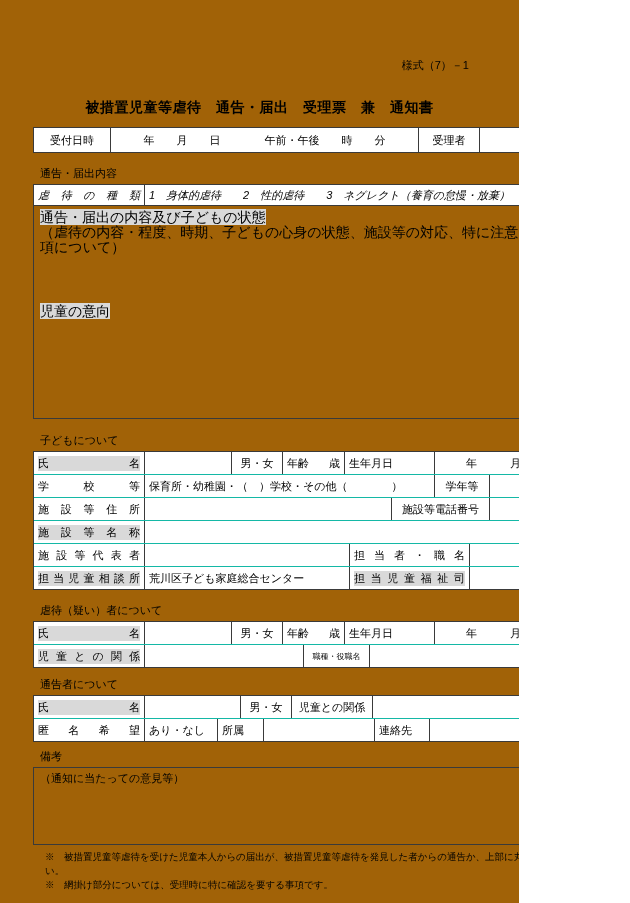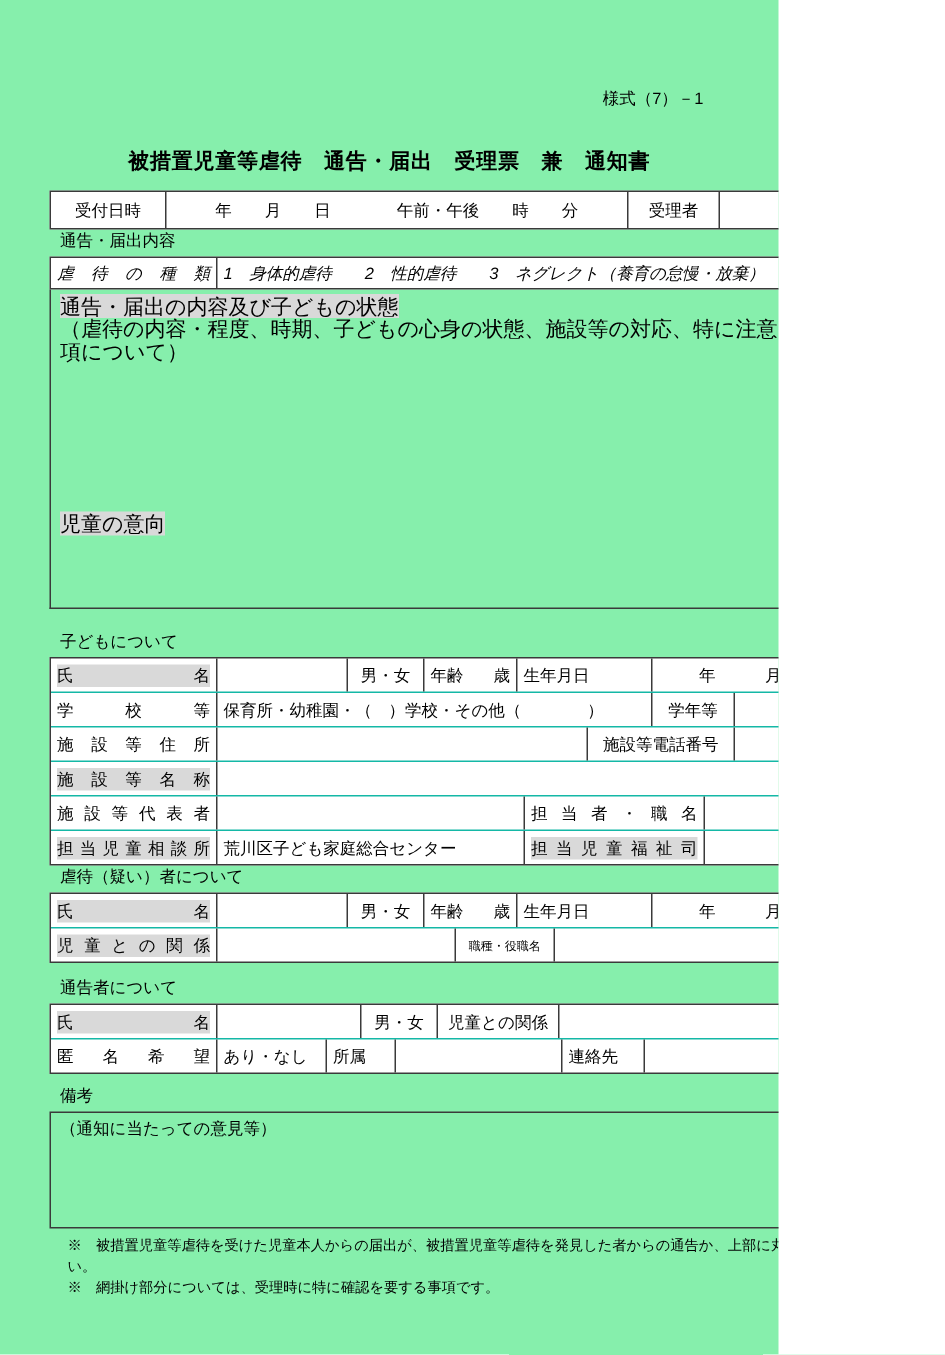--- a/index.html
+++ b/index.html
@@ -1,17 +1,17 @@
 <!DOCTYPE html>
 <html><head>
 <meta charset="utf-8">
 <style>
   html,body { margin:0; padding:0; background:#ffffff; }
   body { width:630px; height:903px; font-family:"Liberation Sans",sans-serif; color:#000; }
-  .page { position:relative; width:519px; height:903px; background:#86efac; overflow:hidden; }
+  .page { position:relative; width:519px; height:903px; background:#a16207; overflow:hidden; }
 
   .corner { padding-top:58px; padding-right:50px; text-align:right; font-size:11px; }
   .doc-title { margin-top:26px; text-align:center; font-size:14px; font-weight:bold; letter-spacing:0.5px; }
 
   .content { width:564px; margin-left:33px; font-size:11px; }
 
   .tbl { border:1px solid #3a3a3a; box-sizing:border-box; width:564px; background:#fff; }
   .trow { display:flex; }
   .trow + .trow { border-top:1px solid #14b8a6; }
   .h25 { height:24px; }
@@ -20,30 +20,30 @@
   .tc { box-sizing:border-box; display:flex; align-items:center; padding:0 4px; overflow:hidden; white-space:nowrap; }
   .tc + .tc { border-left:1px solid #3a3a3a; }
   .grow { flex:1; }
   .center { justify-content:center; }
   .between { justify-content:space-between; }
   .jl { flex:1; display:block; text-align:justify; text-align-last:justify; }
   .shade { background:#d9d9d9; }
   .smalltxt { font-size:8px; }
 
   .heading { font-size:11px; padding-left:7px; }
-  .mt13 { }
+  .mt13 { margin-top:13px; }
   .mt14 { margin-top:14px; }
   .mt9  { margin-top:9px; }
   .mt7  { margin-top:7px; }
   .mt3  { margin-top:3px; }
   .mt10 { margin-top:10px; }
 
   .bigbox { border:1px solid #3a3a3a; border-top:none; box-sizing:border-box; width:564px;
             height:213px; padding:4px 6px; font-size:14px; line-height:15px; }
-  .intent { margin-top:100px; }
+  .intent { margin-top:49px; }
   .remarksbox { border:1px solid #3a3a3a; box-sizing:border-box; width:564px; height:78px;
             padding:3px 6px; font-size:11px; }
   .notes { margin-top:5px; padding-left:12px; font-size:9.5px; line-height:14px; }
 </style>
 </head>
 <body>
 
 <div class="page">
 
   <div class="corner">様式（7）－1</div>

